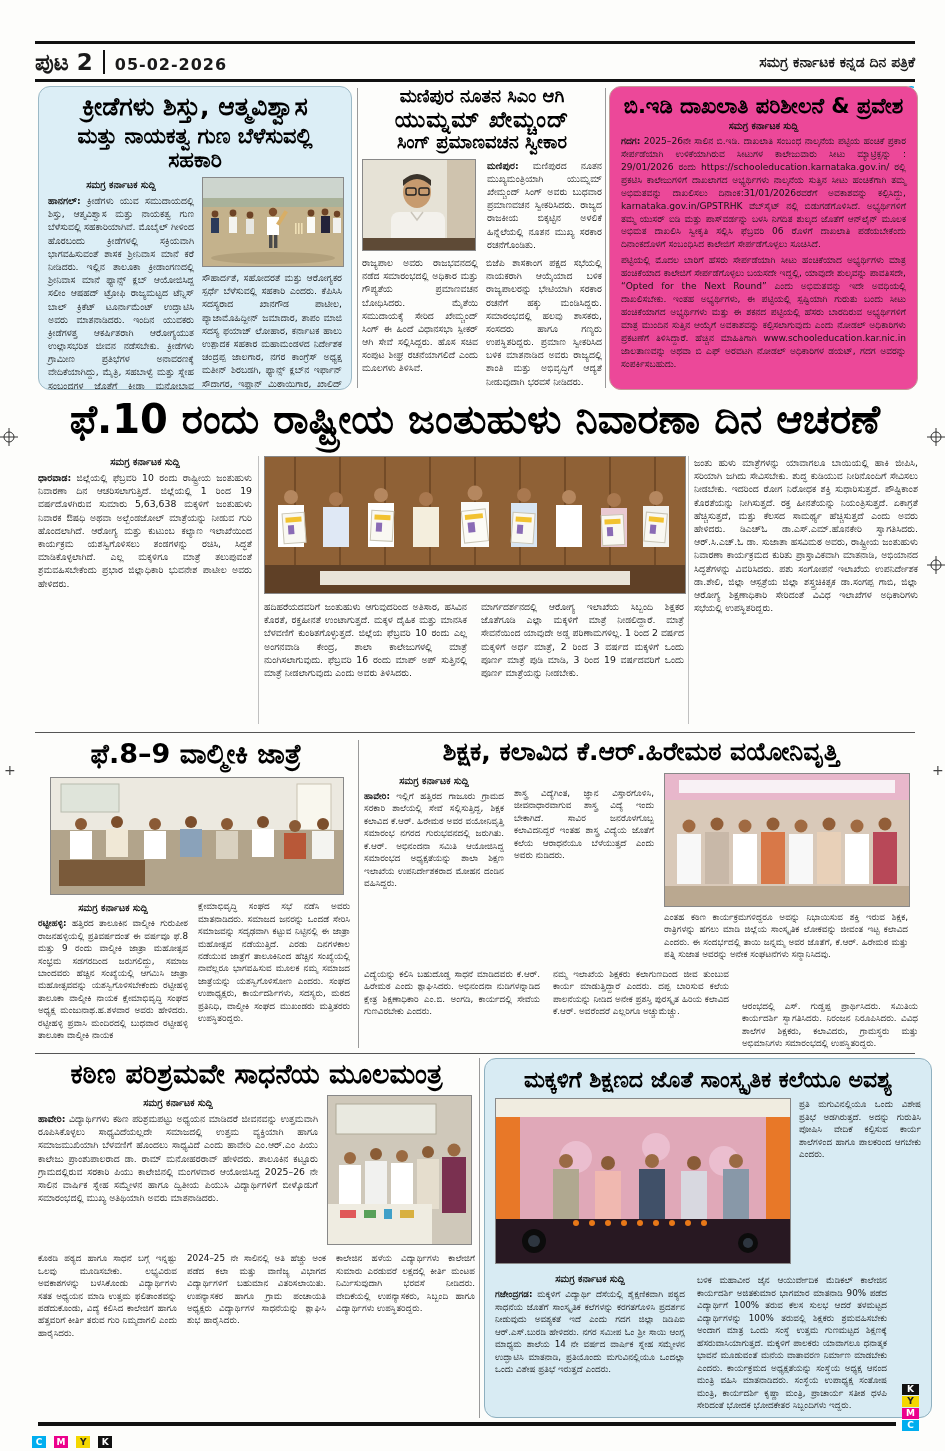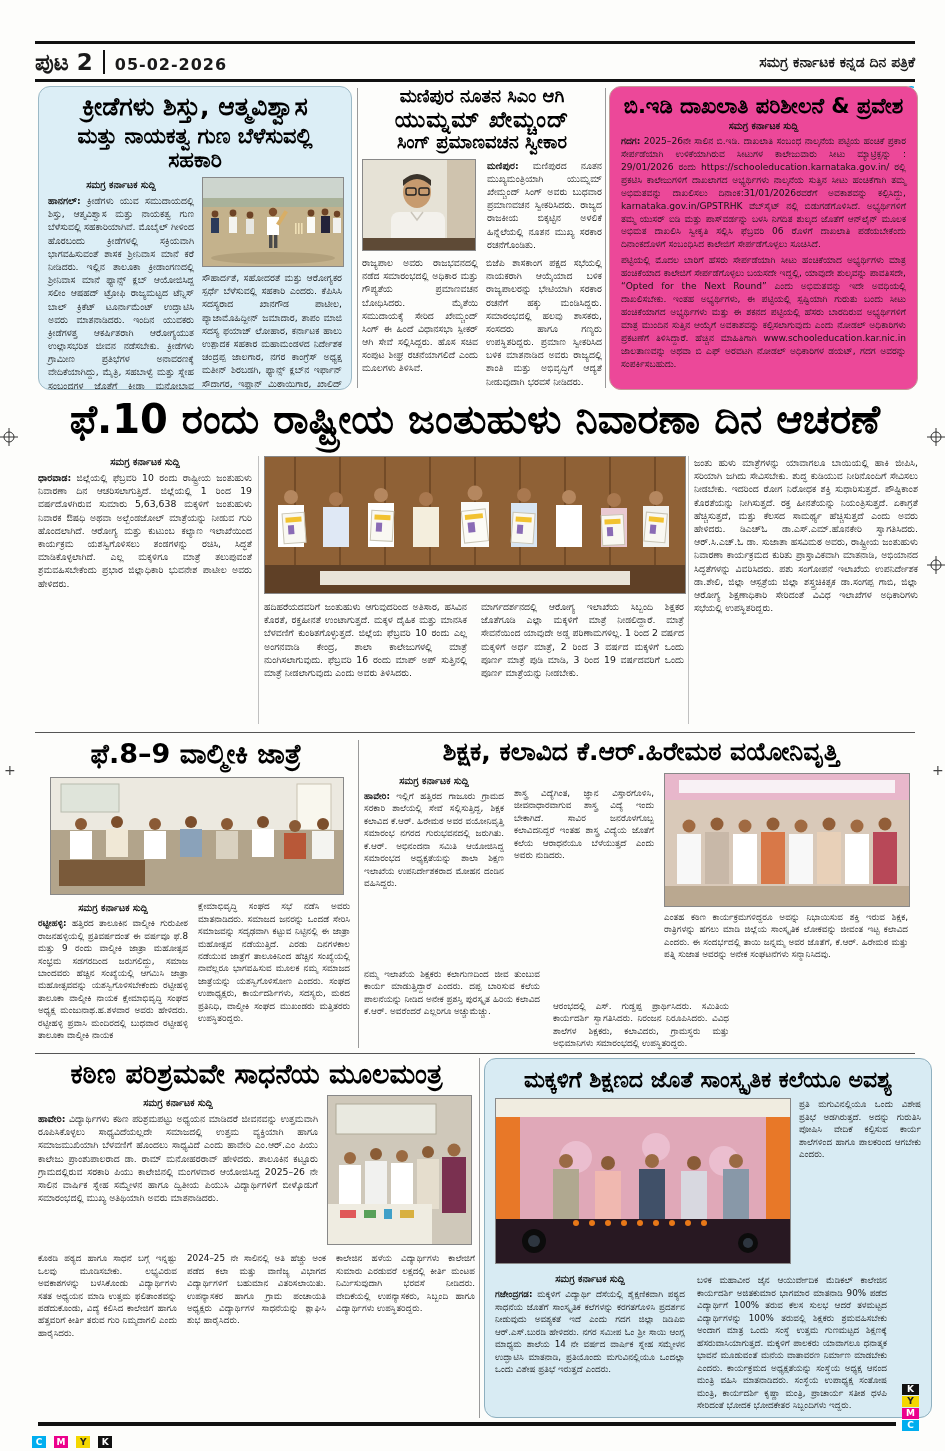--- a/index.html
+++ b/index.html
@@ -305,20 +305,21 @@
         <circle cx="192" cy="52" r="6.5" fill="#a06a42"></circle>
           <rect x="180" y="60" width="24" height="50" fill="#ffffff"></rect>
         <circle cx="220" cy="50" r="6.5" fill="#925e38"></circle>
           <rect x="208" y="58" width="24" height="52" fill="#b84858"></rect>
         <rect y="112" width="244" height="20" fill="#baa890"></rect>
       </svg>
       <div class="jtext small" style="margin-top:4px;">ಎಂತಹ ಕಠಿಣ ಕಾರ್ಯಕ್ರಮಗಳಿದ್ದರೂ ಅವನ್ನು ನಿಭಾಯಿಸುವ ಶಕ್ತಿ ಇರುವ ಶಿಕ್ಷಕ, ರಾತ್ರಿಗಳನ್ನು ಹಗಲು ಮಾಡಿ ಜಿಲ್ಲೆಯ ಸಾಂಸ್ಕೃತಿಕ ಲೋಕವನ್ನು ಜೀವಂತ ಇಟ್ಟ ಕಲಾವಿದ ಎಂದರು. ಈ ಸಂದರ್ಭದಲ್ಲಿ ತಾಯಿ ಜನ್ನಮ್ಮ ಅವರ ಜೊತೆಗೆ, ಕೆ.ಆರ್. ಹಿರೇಮಠ ಮತ್ತು ಪತ್ನಿ ಸುಜಾತ ಅವರನ್ನು ಅನೇಕ ಸಂಘಟನೆಗಳು ಸನ್ಮಾನಿಸಿದವು.</div>
     </div>
   </div>
   <div class="cols" style="margin-top:7px;gap:13px;">
+    <div class="jtext small" style="width:176px;">ವಿದ್ಯೆಯನ್ನು ಕಲಿಸಿ ಬಹುದೊಡ್ಡ ಸಾಧನೆ ಮಾಡಿದವರು ಕೆ.ಆರ್. ಹಿರೇಮಠ ಎಂದು ಶ್ಲಾಘಿಸಿದರು. ಅಭಿನಂದನಾ ನುಡಿಗಳನ್ನಾಡಿದ ಕ್ಷೇತ್ರ ಶಿಕ್ಷಣಾಧಿಕಾರಿ ಎಂ.ಬಿ. ಅಂಗಡಿ, ಕಾರ್ಯದಲ್ಲಿ ಸೇವೆಯ ಗುಣವಿರಬೇಕು ಎಂದರು.</div>
     <div class="jtext small" style="width:176px;">ನಮ್ಮ ಇಲಾಖೆಯ ಶಿಕ್ಷಕರು ಕಲಾಗುಣದಿಂದ ಜೀವ ತುಂಬುವ ಕಾರ್ಯ ಮಾಡುತ್ತಿದ್ದಾರೆ ಎಂದರು. ದಪ್ಪ ಬಾರಿಸುವ ಕಲೆಯ ಪಾಲನೆಯನ್ನು ನೀಡಿದ ಅನೇಕ ಪ್ರಶಸ್ತಿ ಪುರಸ್ಕೃತ ಹಿರಿಯ ಕಲಾವಿದ ಕೆ.ಆರ್. ಅವರೆಂದರೆ ಎಲ್ಲರಿಗೂ ಅಚ್ಚುಮೆಚ್ಚು.</div>
     <div class="jtext small" style="width:176px;margin-top:32px;">ಆರಂಭದಲ್ಲಿ ಎಸ್. ಗುಡ್ಡಪ್ಪ ಪ್ರಾರ್ಥಿಸಿದರು. ಸಮಿತಿಯ ಕಾರ್ಯದರ್ಶಿ ಸ್ವಾಗತಿಸಿದರು. ನಿರಂಜನ ನಿರೂಪಿಸಿದರು. ವಿವಿಧ ಶಾಲೆಗಳ ಶಿಕ್ಷಕರು, ಕಲಾವಿದರು, ಗ್ರಾಮಸ್ಥರು ಮತ್ತು ಅಭಿಮಾನಿಗಳು ಸಮಾರಂಭದಲ್ಲಿ ಉಪಸ್ಥಿತರಿದ್ದರು.</div>
   </div>
 </div>
 
 <div class="abs" style="left:4px;top:762px;font-size:14px;color:#444;">+</div>
 <div class="abs" style="left:932px;top:762px;font-size:14px;color:#444;">+</div>
 
 <div class="abs hline" style="left:35px;top:1053px;width:880px;"></div>
 

